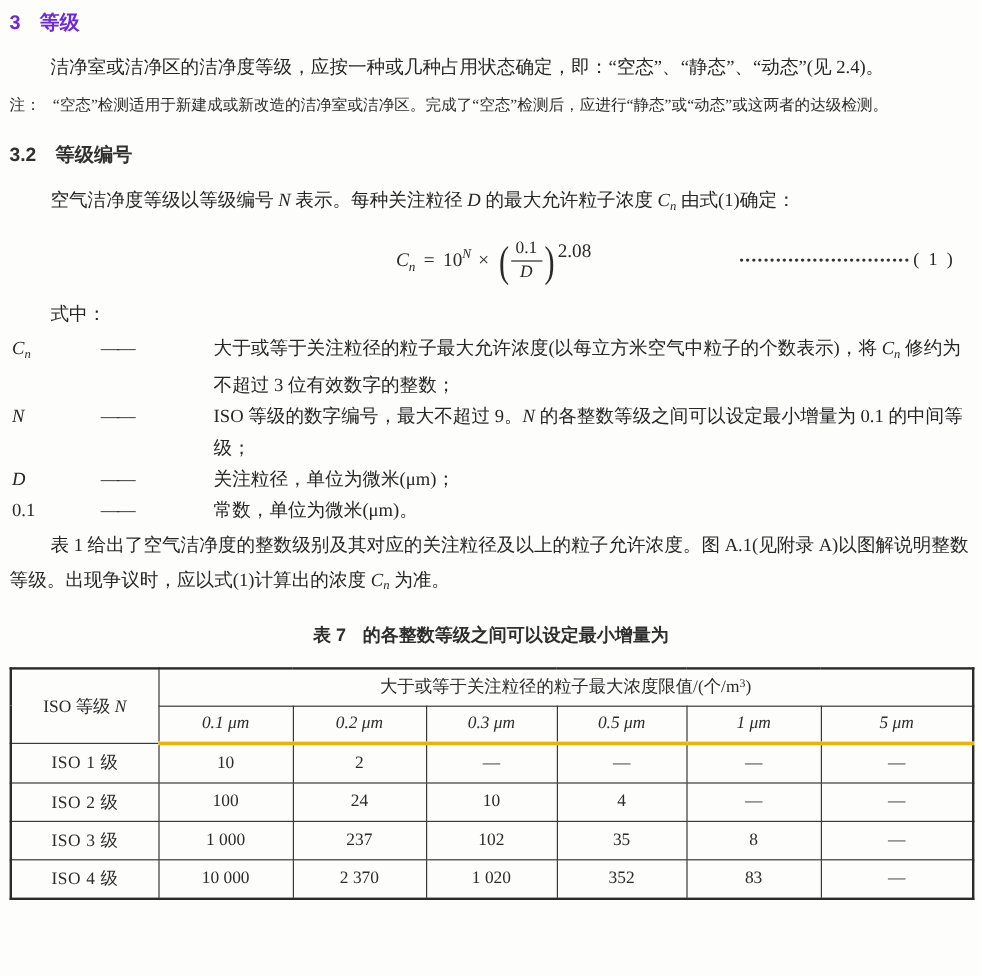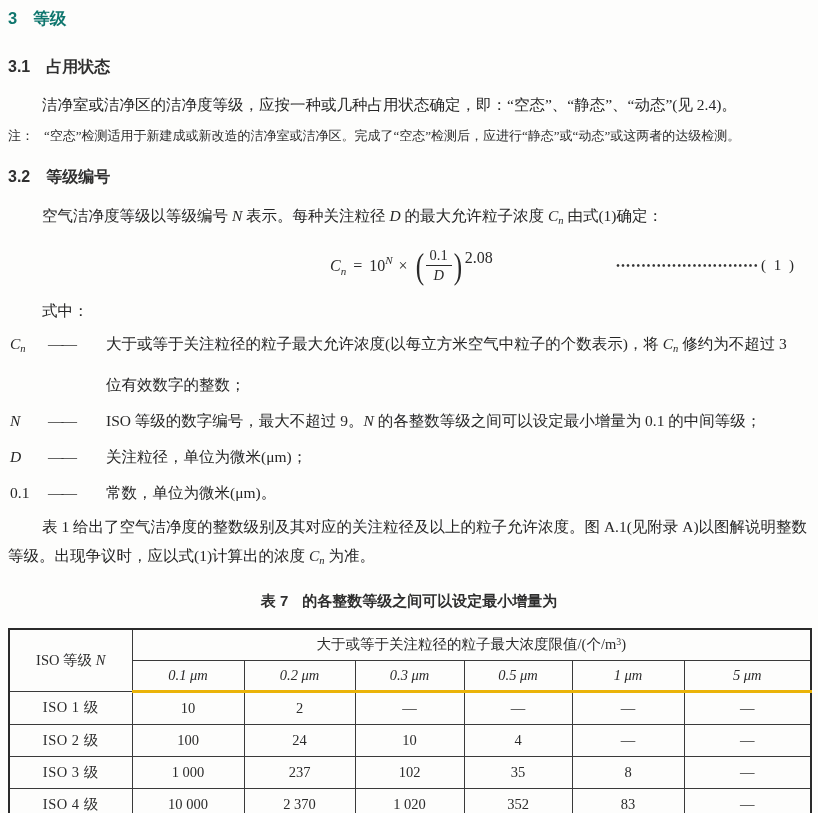--- a/index.html
+++ b/index.html
@@ -10,21 +10,21 @@
     background:#fdfdfc;
     overflow:hidden;
     color:#262626;
     font-family:"Liberation Serif","DejaVu Serif",serif;
     font-size:15.5px;
   }
   .inner{padding:0 8px;}
   
   .h-sec{
     font-family:"Liberation Sans","DejaVu Sans",sans-serif;
-    font-weight:bold;font-size:16.5px;color:#0f766e;
+    font-weight:bold;font-size:16.5px;color:#6d28d9;
     padding-top:8px;
   }
   .h-sub{
     font-family:"Liberation Sans","DejaVu Sans",sans-serif;
     font-weight:bold;font-size:16px;color:#303030;
   }
   .h-sec .h-num,.h-sub .h-num{margin-right:16px;}
   .mt-31{margin-top:27px;}
   .mt-32{margin-top:15px;}
   
@@ -55,21 +55,21 @@
   .frac .fd{font-style:italic;padding-top:1px;}
   .fpow{font-size:16px;align-self:flex-start;margin:2px 0 0 1px;}
   .f-dots{
     flex:1;text-align:right;overflow:hidden;white-space:nowrap;
     font-size:10px;font-weight:bold;letter-spacing:1.6px;color:#333;margin:0 2px;
   }
   .f-no{font-size:15px;letter-spacing:2px;}
   
   .where{line-height:30px;margin:2px 0 0 0;text-indent:34px;}
   .defs{margin:0;}
-  .def-item{display:flex;line-height:36px;margin-left:2px;}
+  .def-item{display:flex;line-height:26px;margin-left:2px;gap:36px;}
   .def-term{width:38px;flex:0 0 38px;}
   .def-dash{width:58px;flex:0 0 58px;letter-spacing:-2px;color:#2e2e2e;}
   .def-text{flex:1;padding-right:4px;}
   .p-table-intro{margin-top:1px;line-height:29px;}
   
   .seg-t{}
   .seg-var{font-style:italic;}
   .seg-varsub{font-style:italic;font-size:0.68em;vertical-align:-0.28em;}
   .seg-sup{font-size:0.68em;vertical-align:0.45em;}
   
@@ -99,23 +99,20 @@
 </head>
 <body>
 
 <div class="page">
   <div class="inner">
 
     <div class="h-sec">
       <span class="h-num">3</span><span>等级</span>
     </div>
 
-    <div class="h-sub mt-31">
-      <span class="h-num">3.1</span><span>占用状态</span>
-    </div>
 
     <p class="body indent p1">洁净室或洁净区的洁净度等级，应按一种或几种占用状态确定，即：“空态”、“静态”、“动态”(见 2.4)。</p>
 
     <p class="note">
       <span class="note-label">注：</span><span>“空态”检测适用于新建成或新改造的洁净室或洁净区。完成了“空态”检测后，应进行“静态”或“动态”或这两者的达级检测。</span>
     </p>
 
     <div class="h-sub mt-32">
       <span class="h-num">3.2</span><span>等级编号</span>
     </div>

